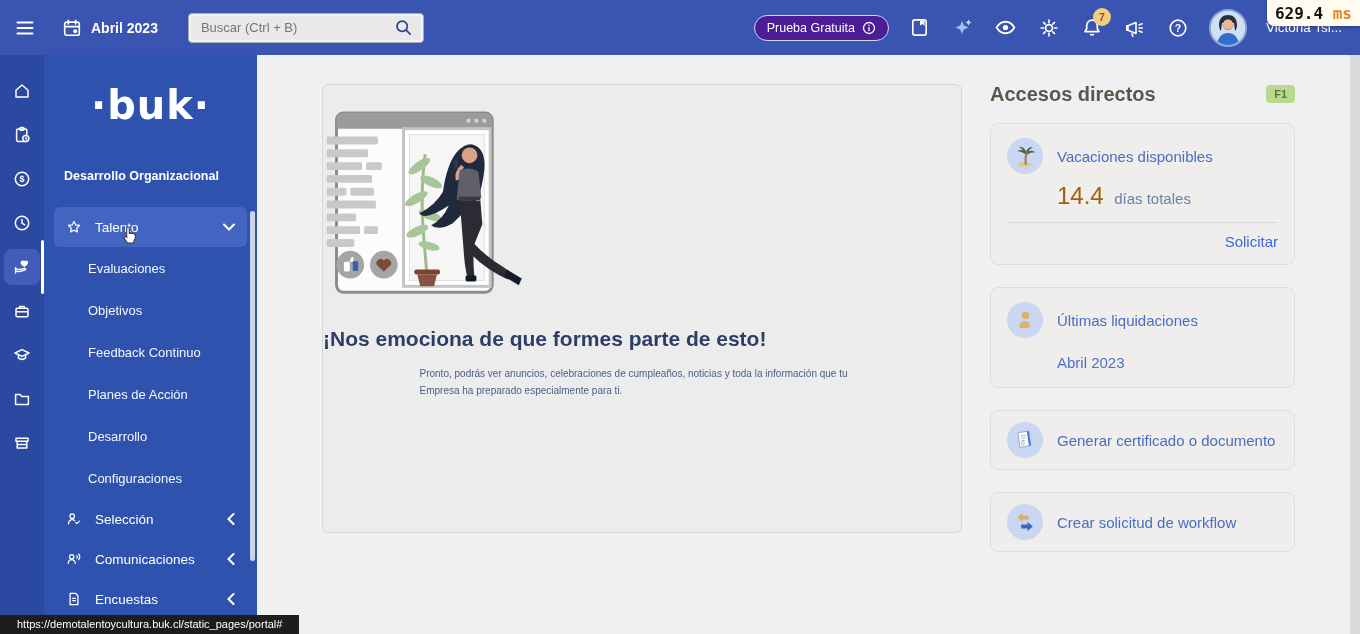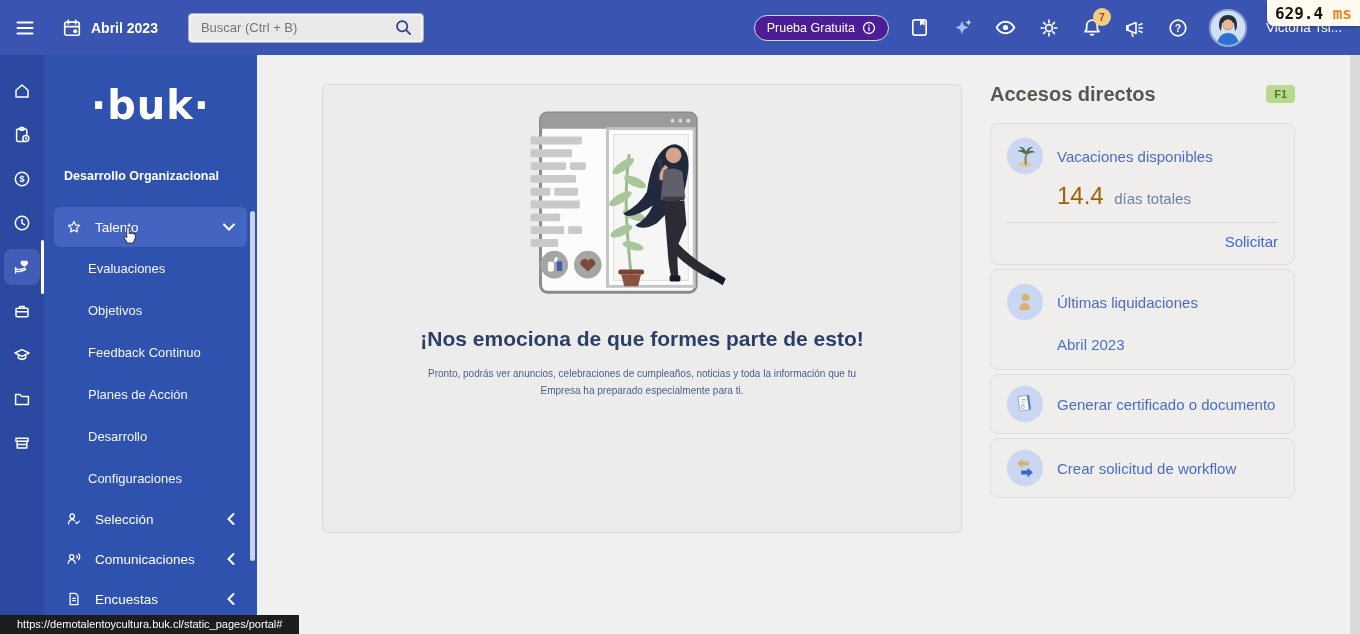--- a/index.html
+++ b/index.html
@@ -67,33 +67,33 @@
   .scroll-thumb { position:absolute; right:2px; top:156px; width:5px; height:350px;
                   background:rgba(255,255,255,.75); border-radius:3px; }
   .cursor-overlay { position:absolute; left:76px; top:170px; z-index:7; pointer-events:none; }
 
   
   .content { position:absolute; left:257px; top:55px; right:0; bottom:0; background:#f0f0f0; }
   .vscroll { position:absolute; right:0; top:0; bottom:0; width:10px; background:#dadada; }
 
   .welcome-card { position:absolute; left:65px; top:29px; width:640px; height:449px;
                   background:#ececec; border:1px solid #d8d8d8; border-radius:6px;
-                  text-align:center; padding-top:22px; }
+                  padding-top:22px; }
   .welcome-title { font-size:21px; font-weight:600; color:#2d3e66; margin-top:14px; }
   .welcome-body { font-size:10px; color:#4b5e88; line-height:1.7; max-width:445px;
                   margin:13px auto 0; }
 
   
   .shortcuts { position:absolute; left:733px; top:26px; width:305px; }
   .sc-head { display:flex; align-items:center; gap:11px; margin-bottom:16px;justify-content:space-between; }
   .sc-title { font-size:20px; font-weight:700; color:#5b564c; line-height:26px; }
   .sc-badge { background:#b9da8e; color:#577831; font-size:11px; font-weight:700;
               padding:3px 8px; border-radius:4px; }
   .sc-card { background:#efeeec; border:1px solid #e0ddd8; border-radius:8px;
-             padding:14px 16px; margin-bottom:4px; cursor:pointer; }
+             padding:14px 16px; margin-bottom:22px; cursor:pointer; }
   .sc-card.slim { padding:11px 16px; }
   .sc-row { display:flex; align-items:center; gap:14px; }
   .ic-circle { width:36px; height:36px; border-radius:50%; background:#c9d7f2; flex:none;
                display:flex; align-items:center; justify-content:center; }
   .sc-card-title { font-size:15px; color:#4a6dc2; }
   .value-line { margin:8px 0 0 50px; }
   .value { font-size:24px; font-weight:400; color:#a16207; }
   .suffix { font-size:15px; color:#6d80a6; margin-left:6px; }
   .divider { border:none; border-top:1px solid #d9d9d9; margin:12px 0 10px; }
   .action { text-align:right; color:#3c67d6; font-size:15px; cursor:pointer; }

